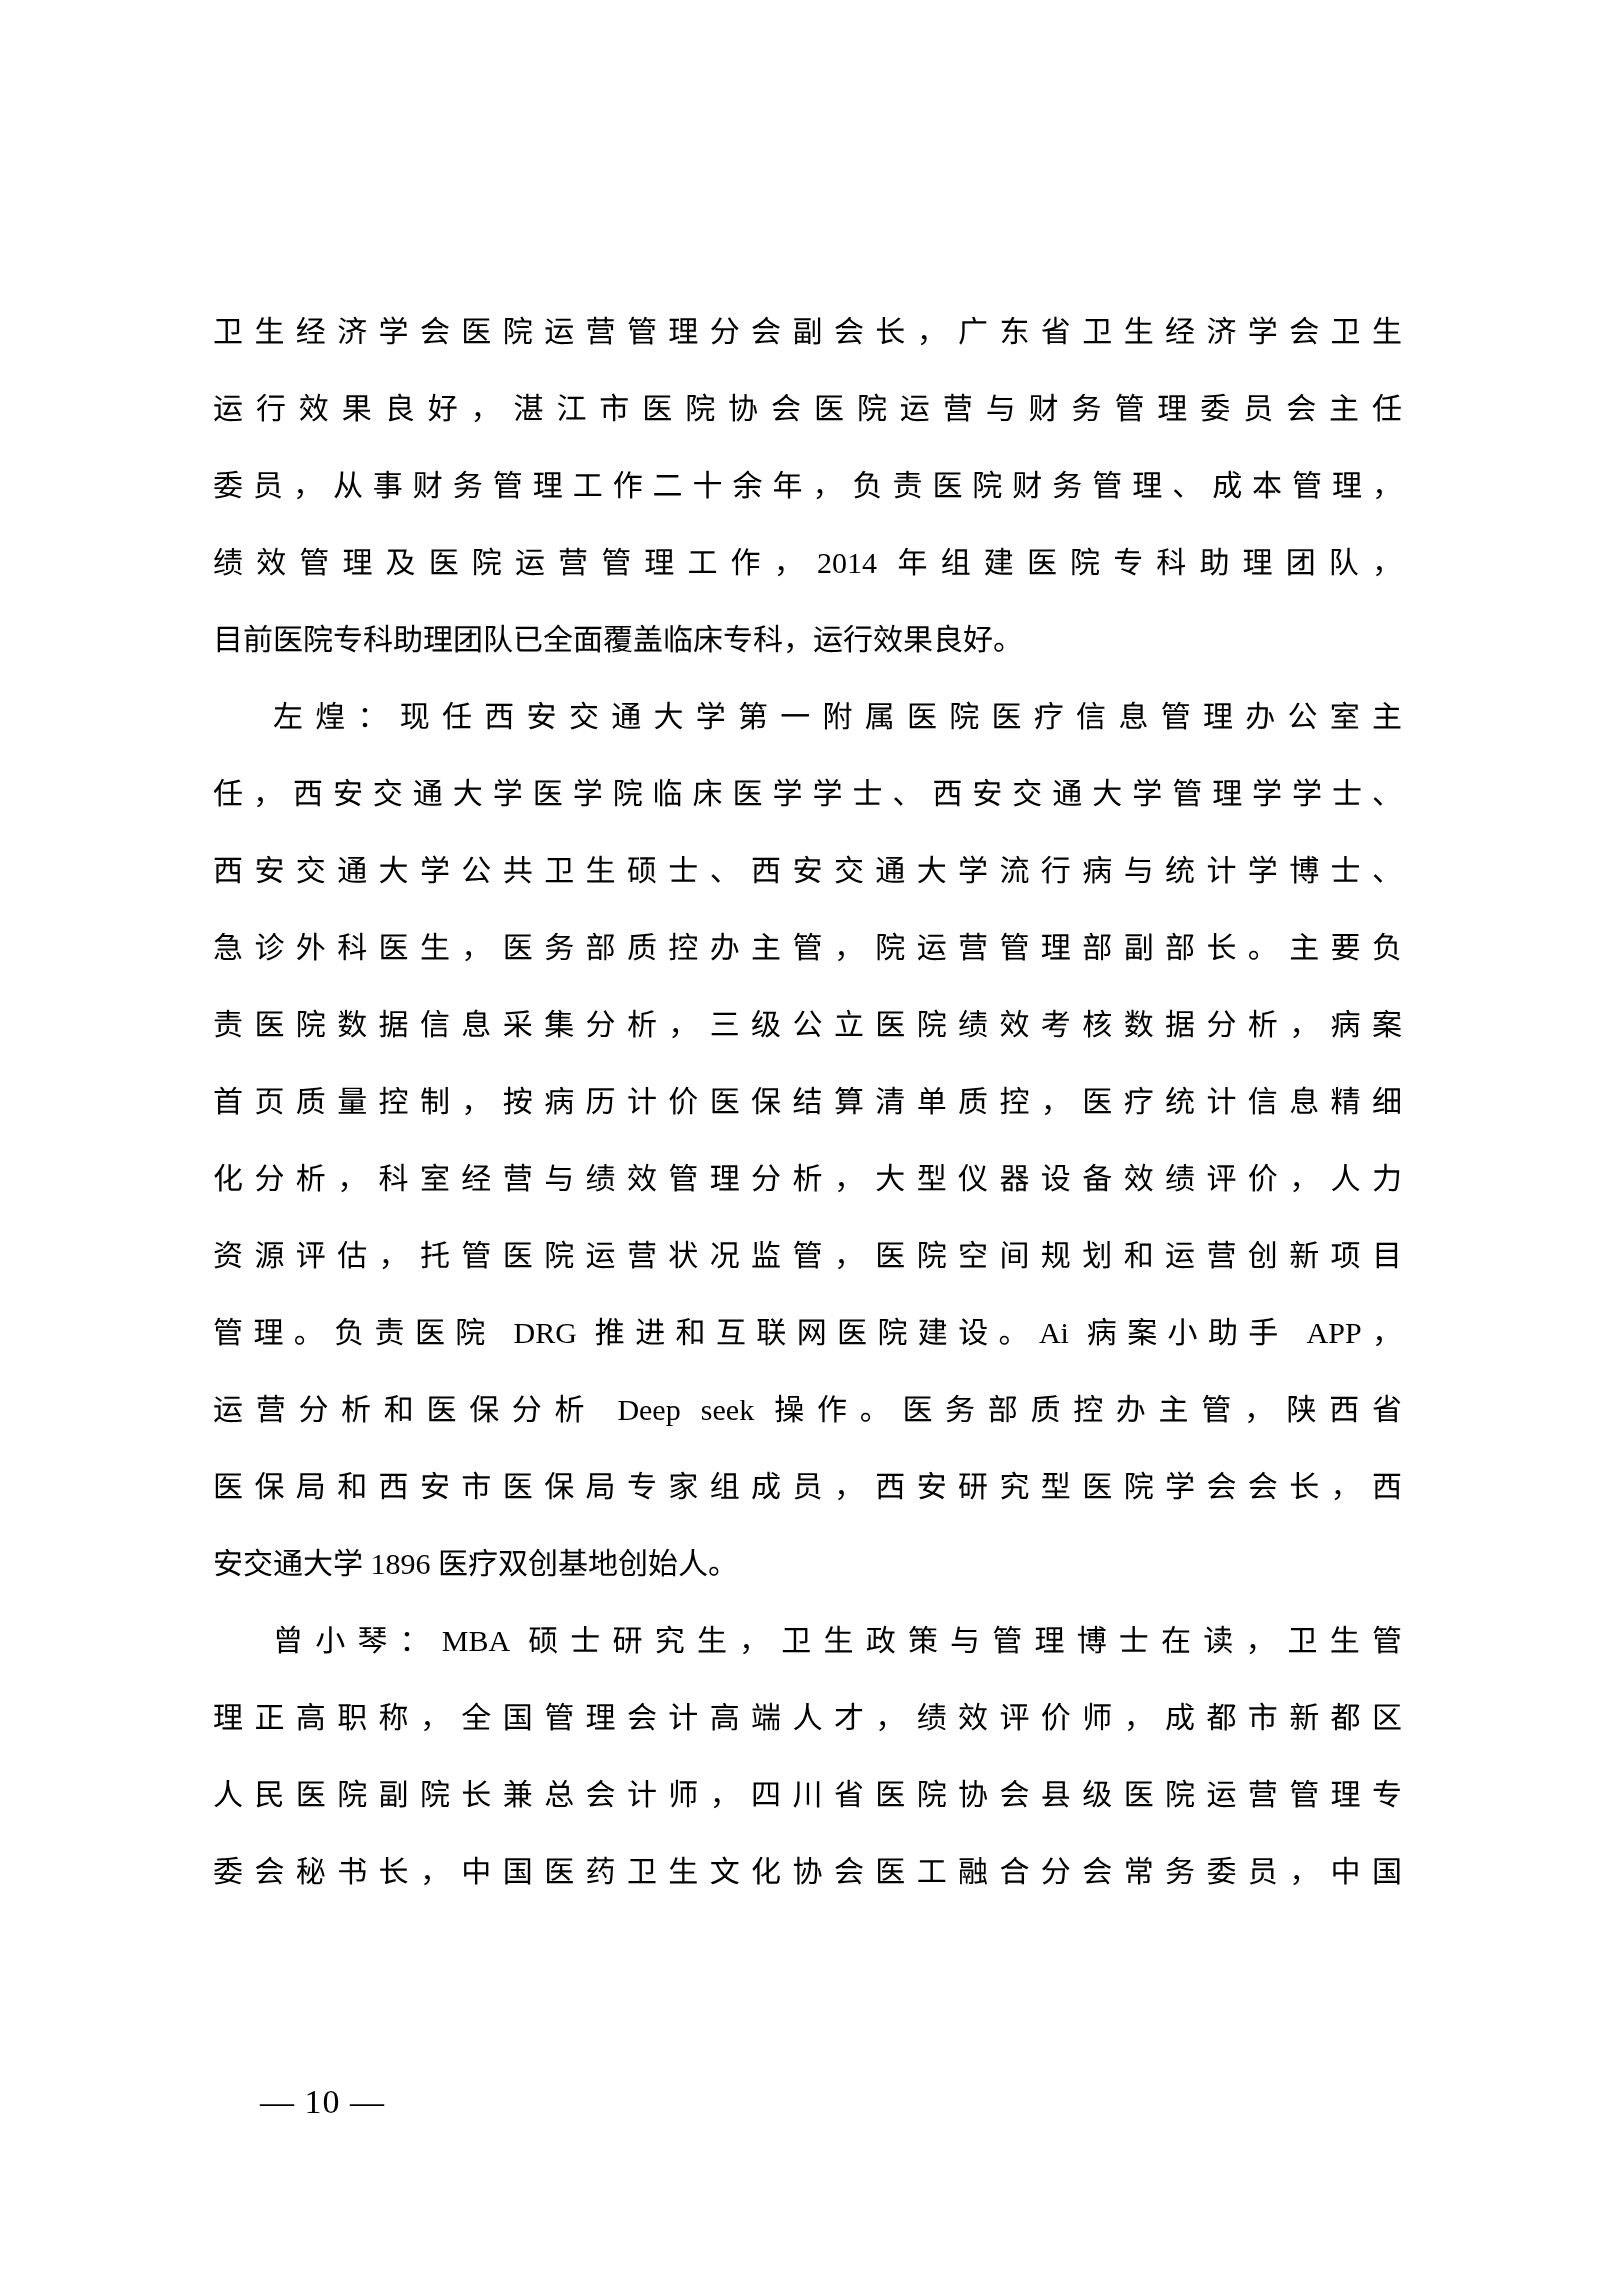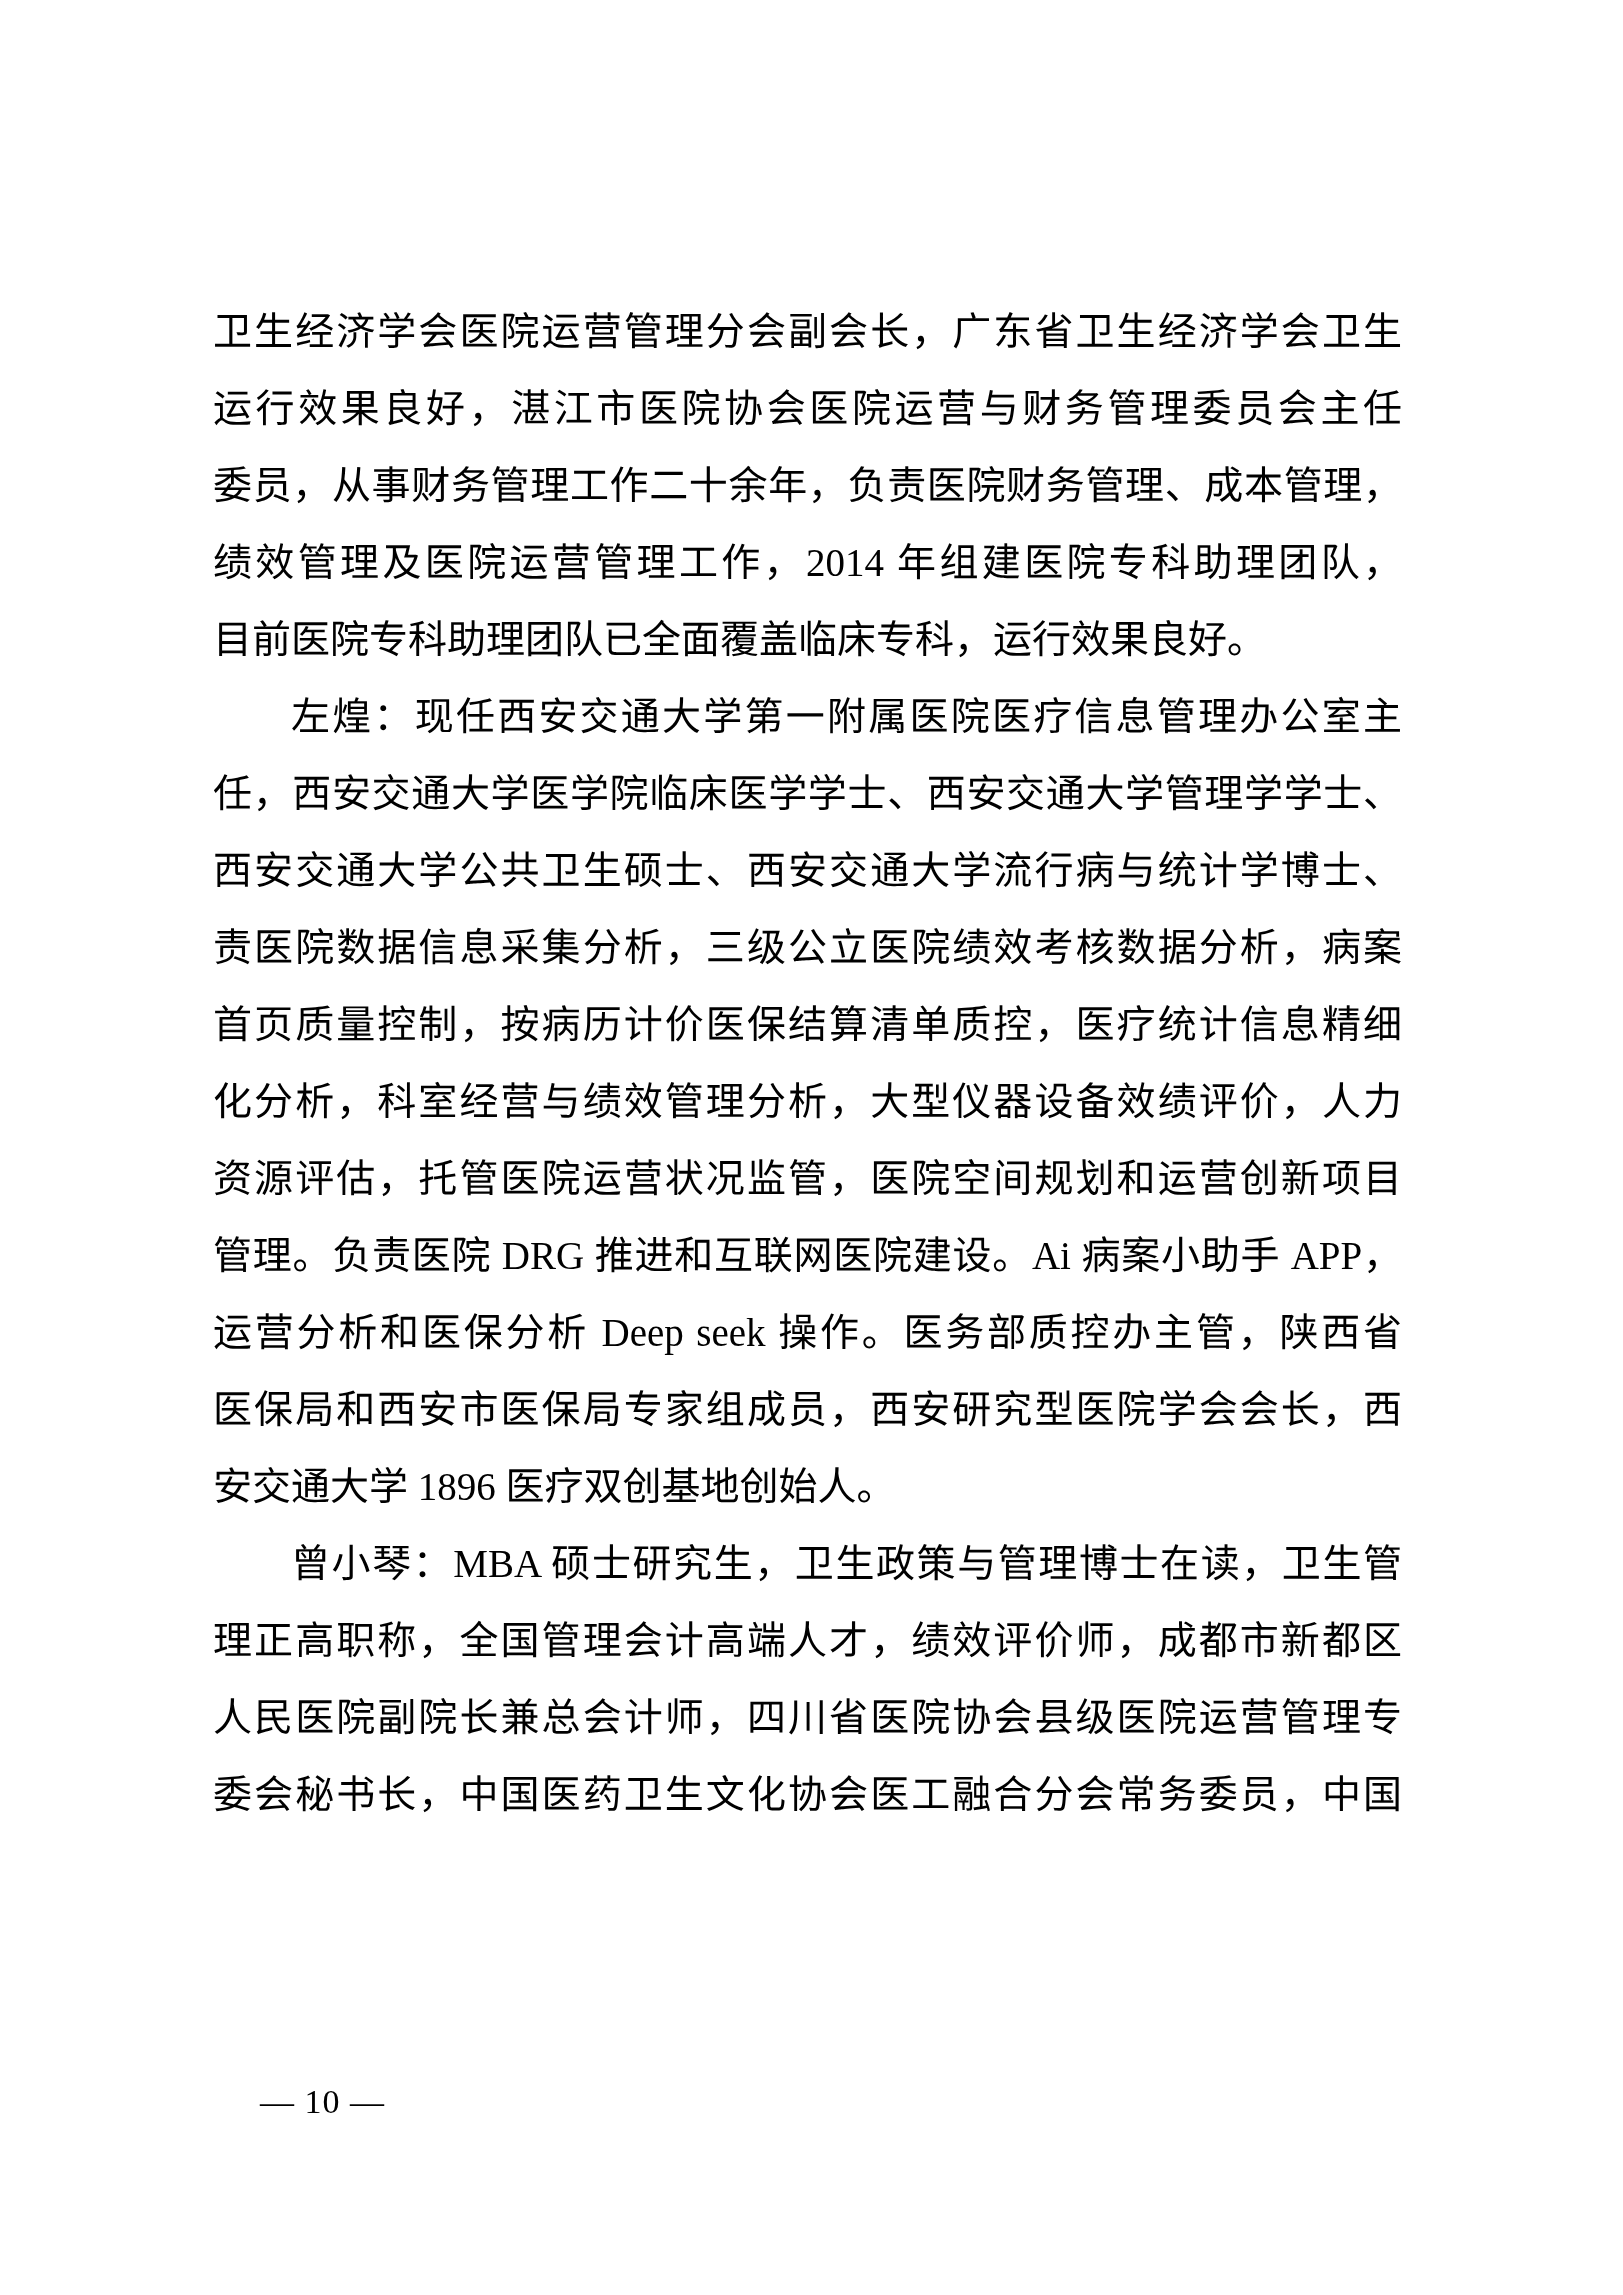--- a/index.html
+++ b/index.html
@@ -15,21 +15,21 @@
     overflow: hidden;
   }
   .text-block {
     position: absolute;
     left: 213px;
     top: 293px;
     width: 1189px;
   }
   .line {
     font-family: "Liberation Serif", "DejaVu Serif", serif;
-    font-size: 39px;
+    font-size: 30px;
     line-height: 77px;
     height: 77px;
     color: #000000;
     text-align: justify;
     text-align-last: justify;
     overflow: visible;
     white-space: normal;
   }
   .line.para-end {
     text-align-last: left;
@@ -55,20 +55,21 @@
 <div class="page">
   <main class="text-block">
       <div class="line">卫生经济学会医院运营管理分会副会长，广东省卫生经济学会卫生</div>
       <div class="line">运行效果良好，湛江市医院协会医院运营与财务管理委员会主任</div>
       <div class="line">委员，从事财务管理工作二十余年，负责医院财务管理、成本管理，</div>
       <div class="line">绩效管理及医院运营管理工作，2014 年组建医院专科助理团队，</div>
       <div class="line para-end">目前医院专科助理团队已全面覆盖临床专科，运行效果良好。</div>
       <div class="line indent">左煌：现任西安交通大学第一附属医院医疗信息管理办公室主</div>
       <div class="line">任，西安交通大学医学院临床医学学士、西安交通大学管理学学士、</div>
       <div class="line">西安交通大学公共卫生硕士、西安交通大学流行病与统计学博士、</div>
+      <div class="line">急诊外科医生，医务部质控办主管，院运营管理部副部长。主要负</div>
       <div class="line">责医院数据信息采集分析，三级公立医院绩效考核数据分析，病案</div>
       <div class="line">首页质量控制，按病历计价医保结算清单质控，医疗统计信息精细</div>
       <div class="line">化分析，科室经营与绩效管理分析，大型仪器设备效绩评价，人力</div>
       <div class="line">资源评估，托管医院运营状况监管，医院空间规划和运营创新项目</div>
       <div class="line">管理。负责医院 DRG 推进和互联网医院建设。Ai 病案小助手 APP，</div>
       <div class="line">运营分析和医保分析 Deep seek 操作。医务部质控办主管，陕西省</div>
       <div class="line">医保局和西安市医保局专家组成员，西安研究型医院学会会长，西</div>
       <div class="line para-end">安交通大学 1896 医疗双创基地创始人。</div>
       <div class="line indent">曾小琴：MBA 硕士研究生，卫生政策与管理博士在读，卫生管</div>
       <div class="line">理正高职称，全国管理会计高端人才，绩效评价师，成都市新都区</div>

